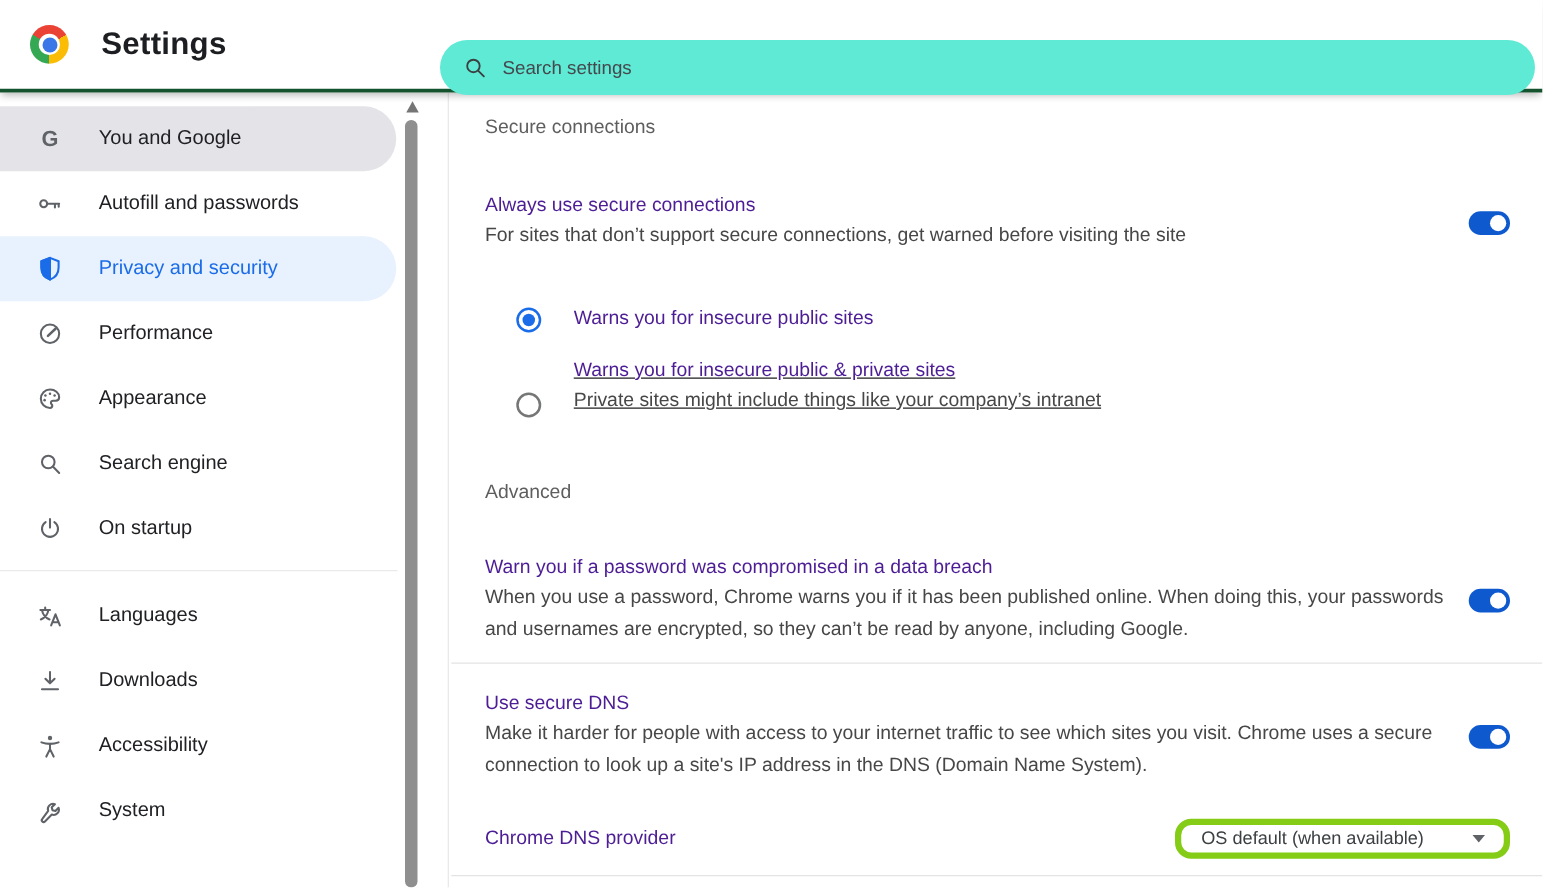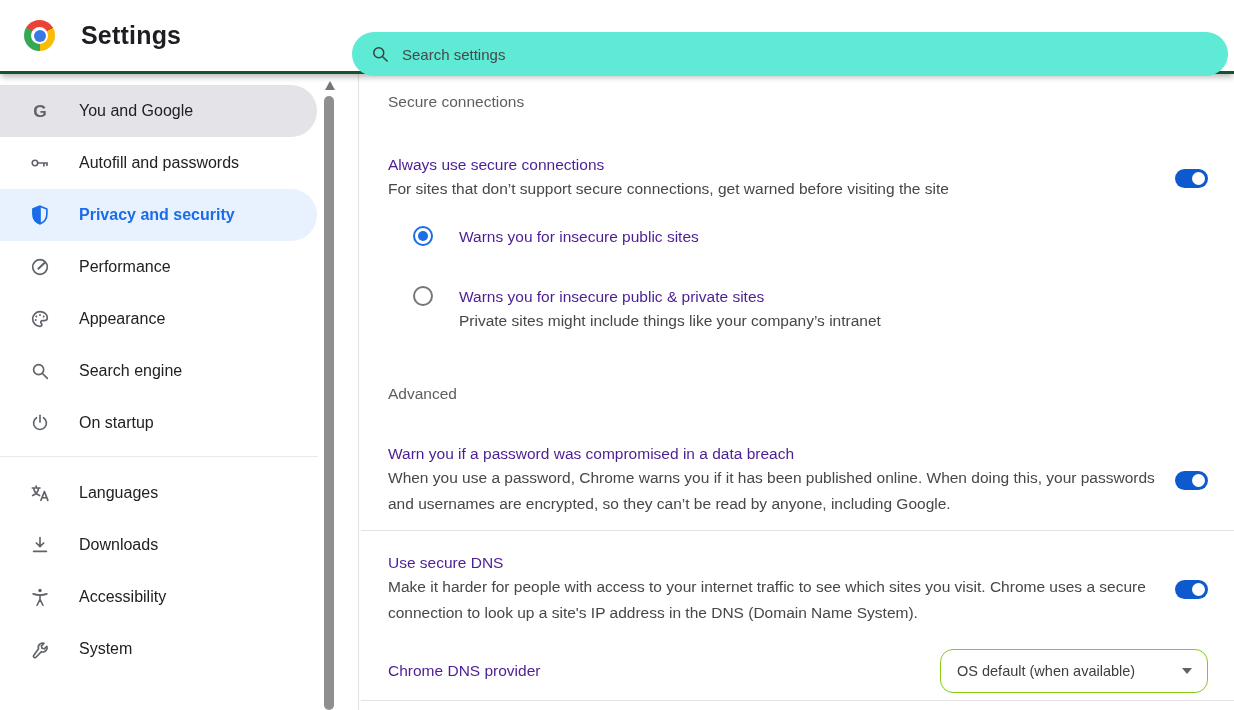--- a/index.html
+++ b/index.html
@@ -38,21 +38,21 @@
   
   .sidebar { width:358px; flex:none; position:relative; padding-top:11px; background:#fff; }
   .nav-item {
     width:317px; height:52px; display:flex; align-items:center;
     border-radius:0 26px 26px 0; cursor:pointer;
   }
   .nav-item .ic { width:22px; height:22px; margin:0 28px 0 29px; flex:none; display:flex; align-items:center; justify-content:center; }
   .nav-label { font-size:16px; color:#202124; }
   .nav-item.hovered { background:#e4e4e8; }
   .nav-item.active  { background:#e8f1fe; }
-  .nav-item.active .nav-label { color:#1a6ce8; font-weight:700; }
+  .nav-item.active .nav-label { color:#1a6ce8; font-weight:400; }
   .nav-divider { height:1px; background:#e9e9e9; width:318px; margin:7px 0 10px 0; }
 
   
   .sb { position:absolute; left:323px; top:0; width:13px; height:100%; }
   .sb-arrow { width:0; height:0; margin:7px auto 0 auto;
     border-left:5.5px solid transparent; border-right:5.5px solid transparent;
     border-bottom:9px solid #757575; }
   .sb-thumb { position:absolute; left:1px; top:22px; bottom:0; width:10px;
     background:#8f8f8f; border-radius:5px; }
 
@@ -60,41 +60,41 @@
   .content {
     flex:1; border-left:1px solid #e2e2e2; background:#fff;
     padding:16px 26px 0 29px; font-size:15.5px; overflow:hidden;
   }
   .sec-title { color:#5e5e5e; line-height:24px; }
   .row { display:flex; align-items:center; justify-content:space-between; }
   .texts { max-width:768px; }
   .title { color:#4c1d95; line-height:22px; }
   .sub   { color:#474747; line-height:26px; }
   .row-always { margin-top:40px; }
-  .radio-row { display:flex; align-items:flex-start; margin-left:25px; }
+  .radio-row { display:flex; align-items:flex-end; margin-left:25px; }
   .radio-row.first { margin-top:24px; min-height:40px; }
-  .radio-row.second { margin-top:20px; }
+  .radio-row.second { margin-top:20px;text-decoration:underline; }
   .radio { width:20px; height:20px; border-radius:50%; border:2px solid #747775;
     flex:none; margin-right:26px; position:relative; cursor:pointer; }
   .radio.sel { border-color:#1a6ce8; }
   .radio.sel::after { content:""; position:absolute; inset:3px; border-radius:50%; background:#1a6ce8; }
   .advanced { margin-top:48px; }
   .row-breach { margin-top:37px; }
   .divider { height:1px; background:#e3e3e3; margin:13px -26px 0 -27px; }
   .row-dns { margin-top:21px; }
   .row-provider { margin-top:22px; min-height:46px; }
   .divider.bottom { margin-top:6px; }
 
   
   .toggle { width:33px; height:19px; border-radius:10px; background:#0e59ce; position:relative; flex:none; cursor:pointer; }
   .toggle .knob { position:absolute; top:3px; right:3px; width:13px; height:13px; border-radius:50%; background:#fff; }
 
   
   .select {
-    width:268px; height:44px; border:1px solid #84cc16; border-radius:13px;
+    width:268px; height:32px; border:5px solid #84cc16; border-radius:13px;
     display:flex; align-items:center; justify-content:space-between;
     padding:0 15px 0 16px; font-size:14.5px; color:#3c4043; cursor:pointer; background:#fff;
   }
   .caret { width:0; height:0; border-left:5px solid transparent; border-right:5px solid transparent;
     border-top:6px solid #5f6368; }
 
   svg.icn { stroke:#5f6368; fill:none; stroke-width:1.8; stroke-linecap:round; stroke-linejoin:round; }
   svg.icn.blue { stroke:#1a6ce8; }
 </style>
 </head>

